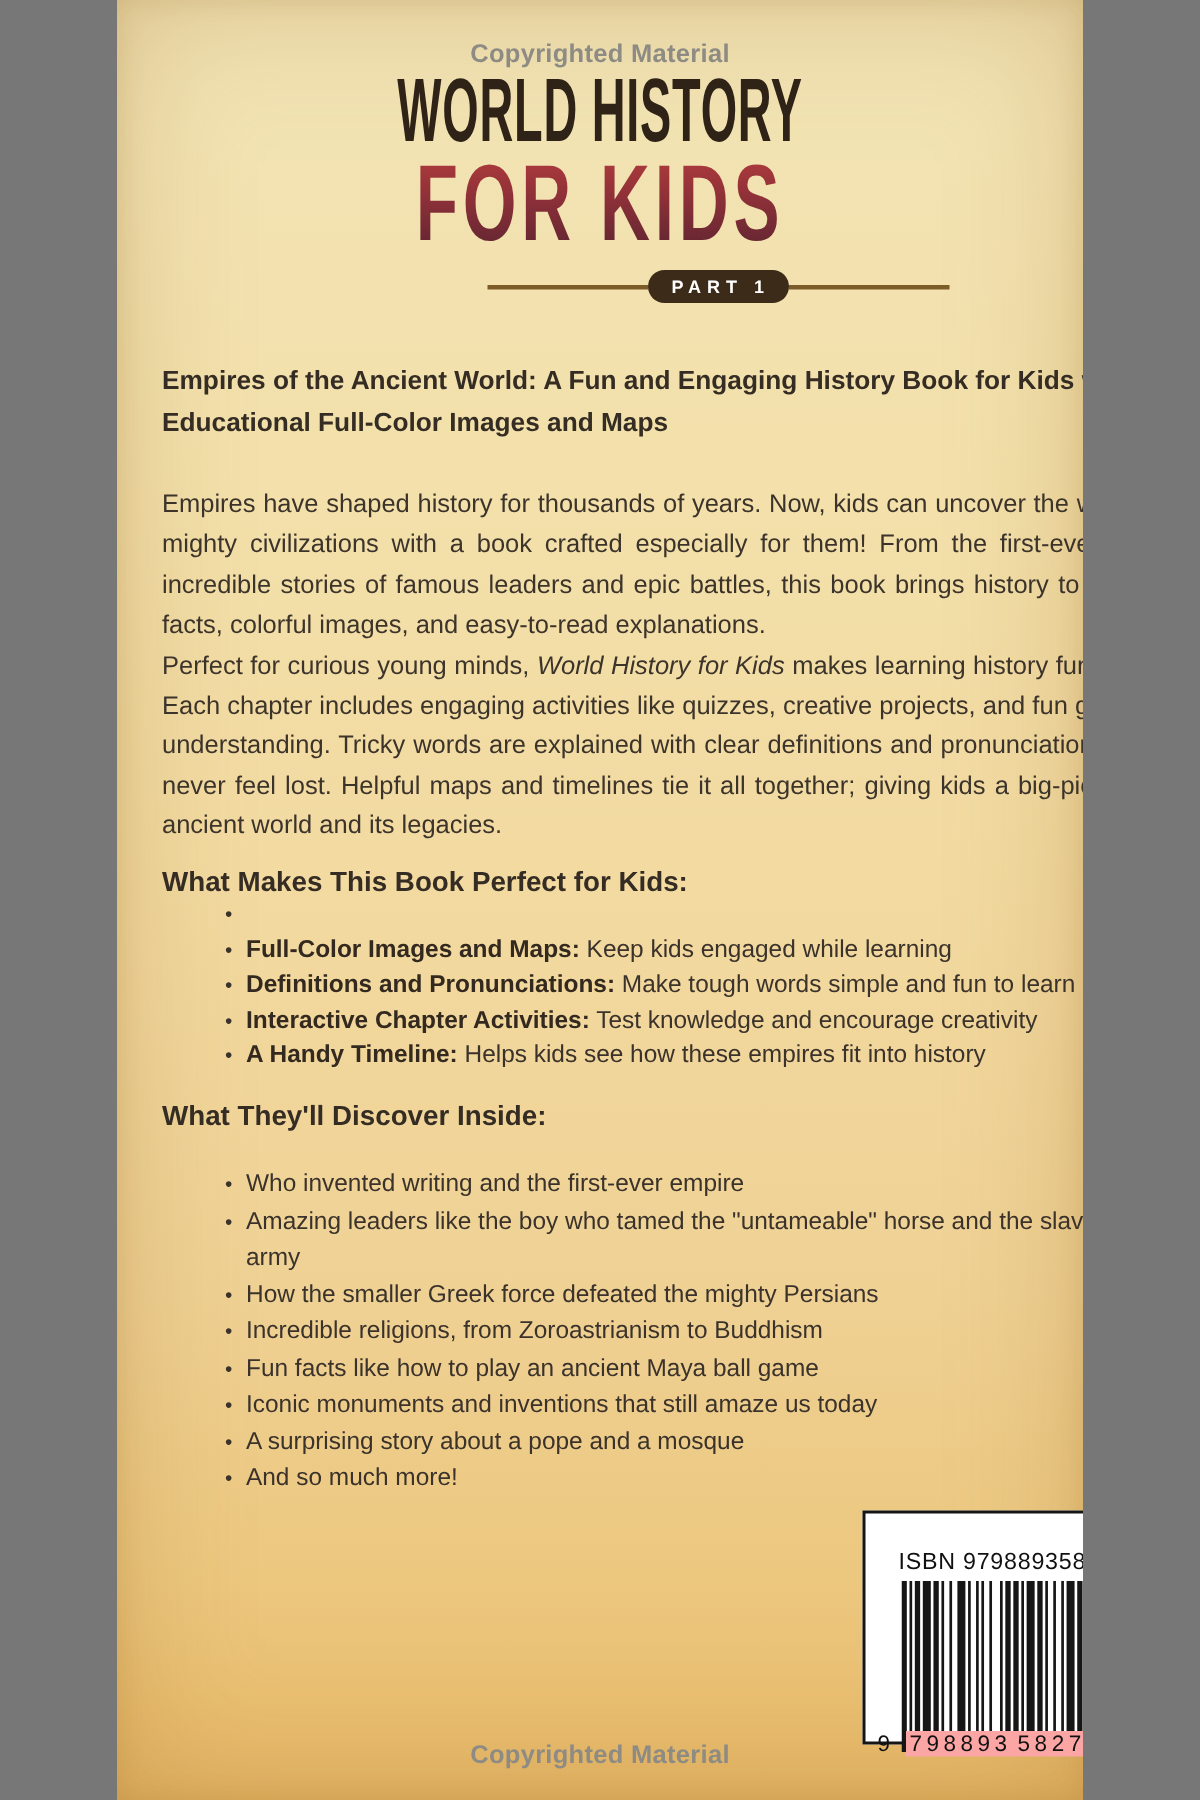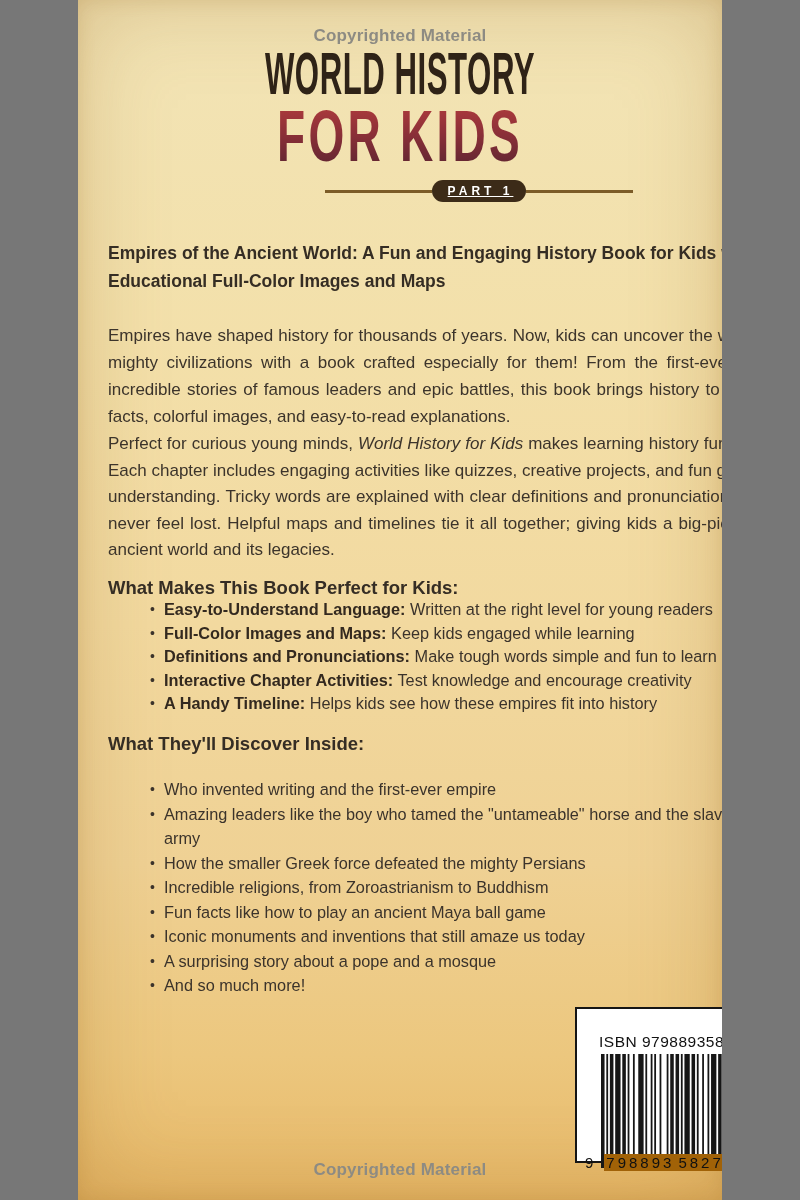--- a/index.html
+++ b/index.html
@@ -47,21 +47,20 @@
   #part-divider{
     top:180px;left:247px;width:308px;height:22px;
     display:flex;align-items:center;
   }
   .div-line{flex:1;height:3px;background:#7c5c28;}
   #part-badge{
     background:#3c2b18;color:#fff;
     font-size:12px;font-weight:bold;letter-spacing:4px;
     padding:4px 13px 4px 16px;border-radius:13px;
     white-space:nowrap;
-    text-decoration:underline;
   }
   .bodytext{left:30px;width:740px;}
   #subtitle{
     top:239px;
     font-weight:bold;font-size:17.5px;line-height:28px;color:#352d24;
   }
   .para{
     font-size:17px;line-height:27px;text-align:justify;color:#3c342b;margin-top:11px;
   }
   #para1{top:311px;}
@@ -90,21 +89,21 @@
     white-space:nowrap;
   }
   #bc-row{display:flex;margin-left:24px;}
   #bc-left{position:relative;width:142px;height:114px;flex:none;}
   #bc-left svg{display:block;}
   #bc-digits{
     position:absolute;left:-18px;bottom:-3px;right:-2px;
     display:flex;align-items:flex-end;
     font-size:15px;color:#111;font-weight:500;
   }
-  #bc-digits .g{background:#a16207;padding:0 2px;letter-spacing:3px;line-height:17px;}
+  #bc-digits .g{background:#fca5a5;padding:0 2px;letter-spacing:3px;line-height:17px;}
   #bc-digits .g9{background:transparent;width:13px;margin-right:9px;letter-spacing:0;}
   #bc-digits .gap{width:7px;}
   #bc-right{margin-left:14px;width:78px;flex:none;}
   #bc-price{
     text-align:left;font-size:11px;font-weight:500;color:#a21caf;
     letter-spacing:1.5px;line-height:16px;margin-bottom:2px;
   }
   #copyright-bottom{top:1160px;}
   #copyright-top{top:26px;}
 </style>
@@ -128,21 +127,20 @@
 
   <div class="abs bodytext para" id="para1">Empires have shaped history for thousands of years. Now, kids can uncover the wonders of these mighty civilizations with a book crafted especially for them! From the first-ever empire to the incredible stories of famous leaders and epic battles, this book brings history to life with exciting facts, colorful images, and easy-to-read explanations.</div>
 
   <div class="abs bodytext para" id="para2"><span>Perfect for curious young minds, </span><span class="ital">World History for Kids</span><span> makes learning history fun and interactive. Each chapter includes engaging activities like quizzes, creative projects, and fun games to deepen understanding. Tricky words are explained with clear definitions and pronunciation guides, so kids never feel lost. Helpful maps and timelines tie it all together; giving kids a big-picture view of the ancient world and its legacies.</span></div>
 
   <div class="abs bodytext sec-head" id="head-perfect">What Makes This Book Perfect for Kids:</div>
 
   <div class="abs blist" id="list-perfect">
     <div class="li">
         <span class="dot">•</span>
-        <span class="li-text"><b>Easy-to-Understand Language:</b><span> Written at the right level for young readers</span></span>
       </div>
     <div class="li">
         <span class="dot">•</span>
         <span class="li-text"><b>Full-Color Images and Maps:</b><span> Keep kids engaged while learning</span></span>
       </div>
     <div class="li">
         <span class="dot">•</span>
         <span class="li-text"><b>Definitions and Pronunciations:</b><span> Make tough words simple and fun to learn</span></span>
       </div>
     <div class="li">

